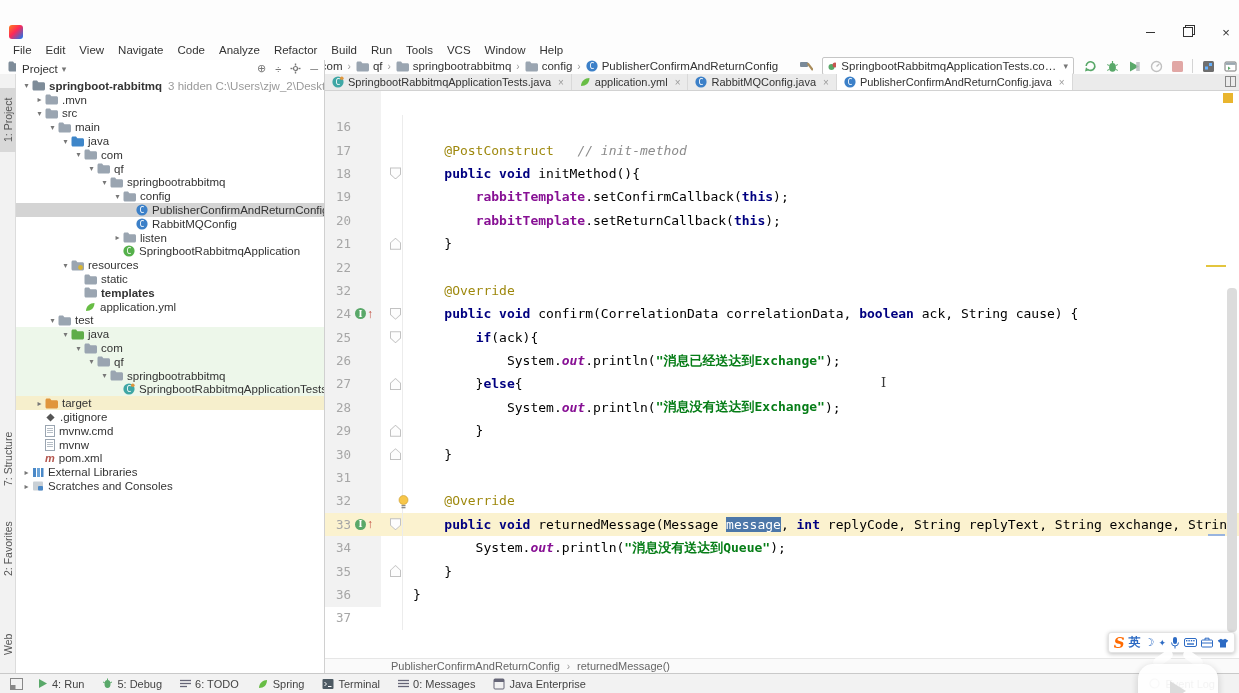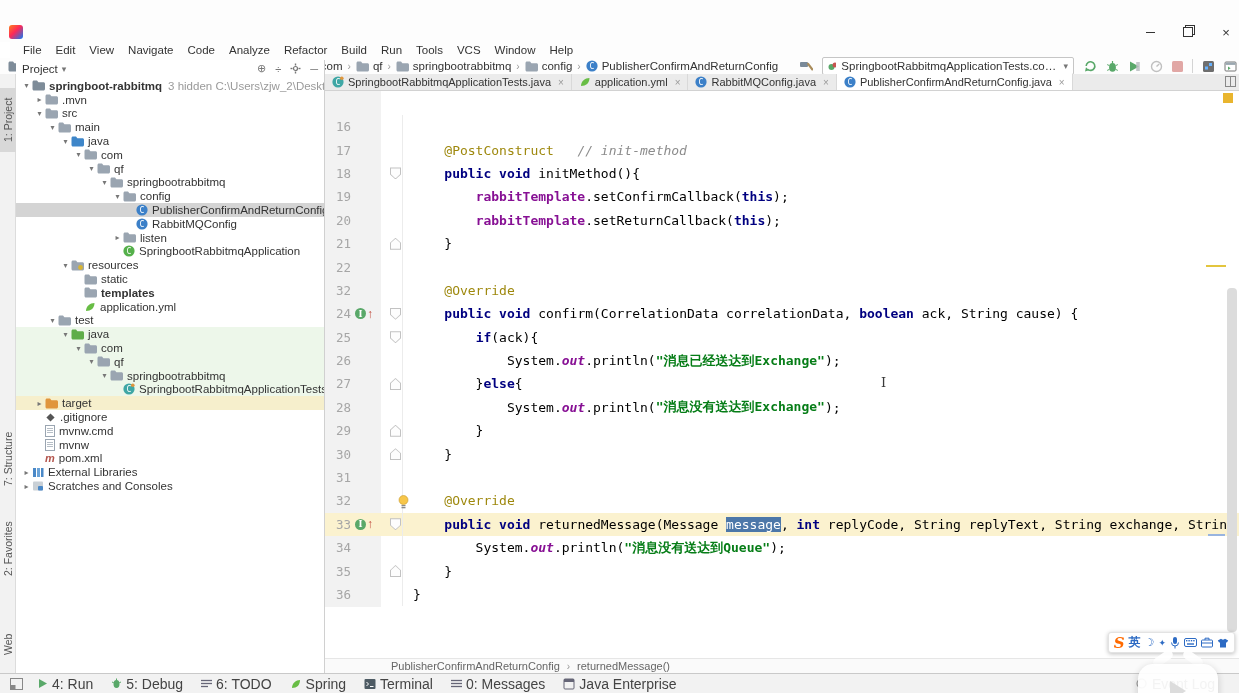--- a/index.html
+++ b/index.html
@@ -12,21 +12,21 @@
               display:flex; align-items:flex-end; padding:0 0 3px 9px; }
   .app-icon { width:14px; height:14px; border-radius:3px; flex:none;
               background:linear-gradient(135deg,#FC801D 0%,#FE2857 45%,#087CFA 100%); }
   .title-text { font-size:11.5px; color:#454545; margin-left:7px; white-space:nowrap; overflow:hidden; max-width:1050px; }
   .win-controls { position:absolute; right:6px; bottom:4px; display:flex; gap:24px; align-items:center; }
   .wc { width:14px; height:12px; display:inline-flex; align-items:center; justify-content:center; color:#333; font-size:13px; }
   .wc-min::before { content:""; width:9px; height:1px; background:#333; display:block; }
   .wc-restore::before { content:""; width:8px; height:8px; border:1px solid #333; box-shadow:2px -2px 0 -1px #fff, 2px -2px 0 0 #333; display:block; }
 
   .menubar { position:absolute; top:42px; left:0; right:0; height:16px; background:#fdfdfd;
-             display:flex; align-items:center; padding-left:6px;margin-left:10px; }
+             display:flex; align-items:center; padding-left:6px; }
   .menu-item { padding:0 7px; font-size:11.5px; color:#333; }
 
   .toolbar { position:absolute; top:58px; left:0; right:0; height:16px; background:#fdfdfd;
              display:flex; align-items:center; padding-left:8px; }
   .crumbs { display:flex; align-items:center; gap:5px; font-size:11.5px; color:#333; }
   .crumb { display:flex; align-items:center; gap:4px; }
   .crumb-sep { color:#999; font-size:10px; }
   .crumb.bold { font-weight:bold; }
   .run-controls { position:absolute; top:55px; right:0; height:22px; display:flex; align-items:center; gap:9px; padding-right:2px; background:#fdfdfd; }
   .run-select { display:flex; align-items:center; gap:5px; border:1px solid #c6c6c6; border-radius:2px;
@@ -100,21 +100,21 @@
   .stripe-mark-warn { position:absolute; left:1206px; top:265px; width:20px; height:2px; background:#e3c53e; }
   .sb-thumb { position:absolute; left:1227px; top:288px; width:10px; height:344px; background:#dcdcdc; border-radius:4px; }
   .stripe-mark-sel { position:absolute; left:1208px; top:534px; width:17px; height:2px; background:#98b4df; }
   .tab-corner { position:absolute; right:3px; top:76px; color:#777; }
 
   
   .bottom-crumbs { position:absolute; left:325px; right:0; bottom:20px; height:15px; background:#fafafa;
                    border-top:1px solid #e6e6e6; display:flex; align-items:center; gap:7px;
                    padding-left:66px; font-size:11px; color:#666; }
   .statusbar { position:absolute; left:0; right:0; bottom:0; height:20px; background:#f2f2f2; border-top:1px solid #c9c9c9;
-               display:flex; align-items:center; font-size:14px; color:#444; padding-left:4px; }
+               display:flex; align-items:center; font-size:11px; color:#444; padding-left:4px; }
   .sb-item { display:flex; align-items:center; gap:4px; padding:0 9px; }
   .sb-right { margin-left:auto; display:flex; align-items:center; gap:5px; padding-right:24px; color:#555; }
 
   
   .ime { position:absolute; right:4px; top:632px; height:21px; background:#fff; border:1px solid #e3e3e3; border-radius:3px;
          box-shadow:0 1px 4px rgba(0,0,0,.25); display:flex; align-items:center; gap:4px; padding:0 5px; z-index:40; }
   .ime .s-logo { color:#ff6a00; font-weight:bold; font-size:15px; font-family:"DejaVu Serif",serif; font-style:italic; }
   .ime .zh { color:#2d6bc4; font-size:12px; font-weight:bold; }
   .ime .g { color:#2d6bc4; font-size:11px; }
   .tv { position:absolute; left:1138px; top:652px; z-index:50; }
@@ -812,20 +812,26 @@
             <span class="fold fu"></span>
           </span>
           <span class="codeln"><span class="tk-p">    }</span></span>
         </div>
         <div class="line">
           <span class="ln">36</span>
           <span class="gut"></span>
           <span class="foldc"></span>
           <span class="codeln"><span class="tk-p">}</span></span>
         </div>
+        <div class="line">
+          <span class="ln">37</span>
+          <span class="gut"></span>
+          <span class="foldc"></span>
+          <span class="codeln"></span>
+        </div>
       </div>
     <span class="bulb">
       <svg width="11" height="14">
           <circle cx="5.5" cy="5" r="4.5" fill="#f7c64a" stroke="#c79b2e" stroke-width=".6"></circle>
           <rect x="3.5" y="10" width="4" height="1.3" fill="#8a8a8a"></rect>
           <rect x="3.5" y="12" width="4" height="1.3" fill="#8a8a8a"></rect>
         </svg>
     </span>
     <span class="ibeam">I</span>
   </div>

